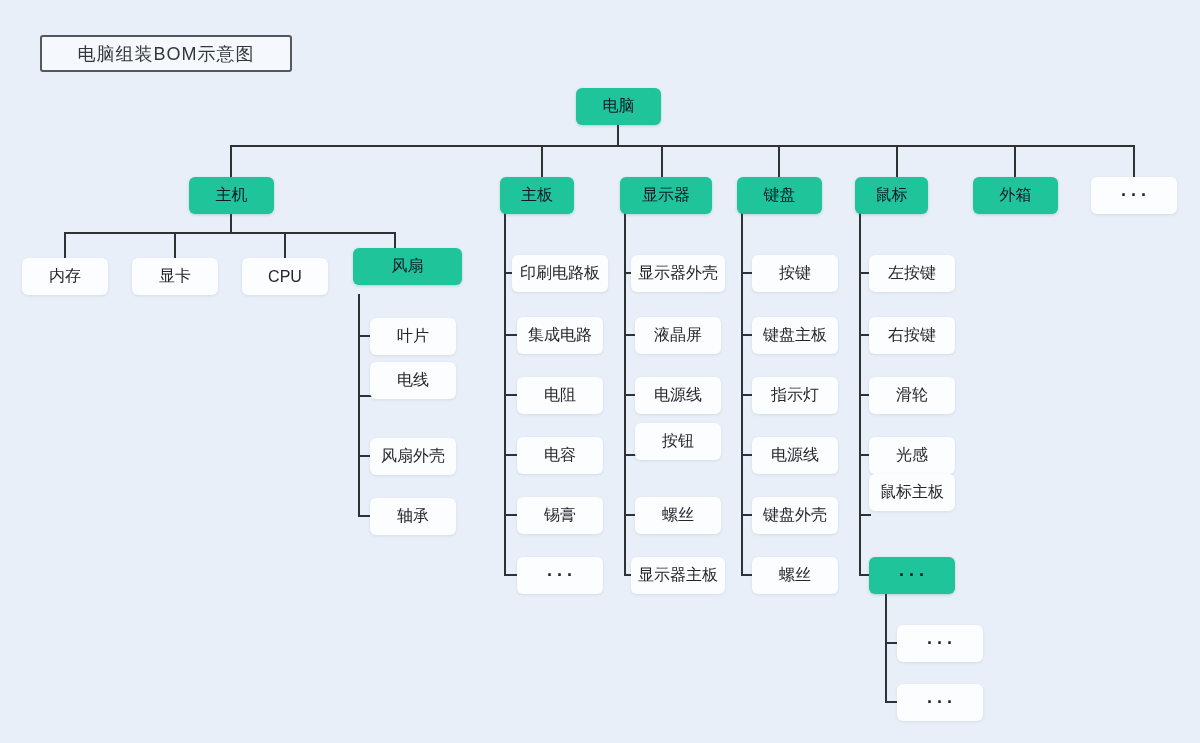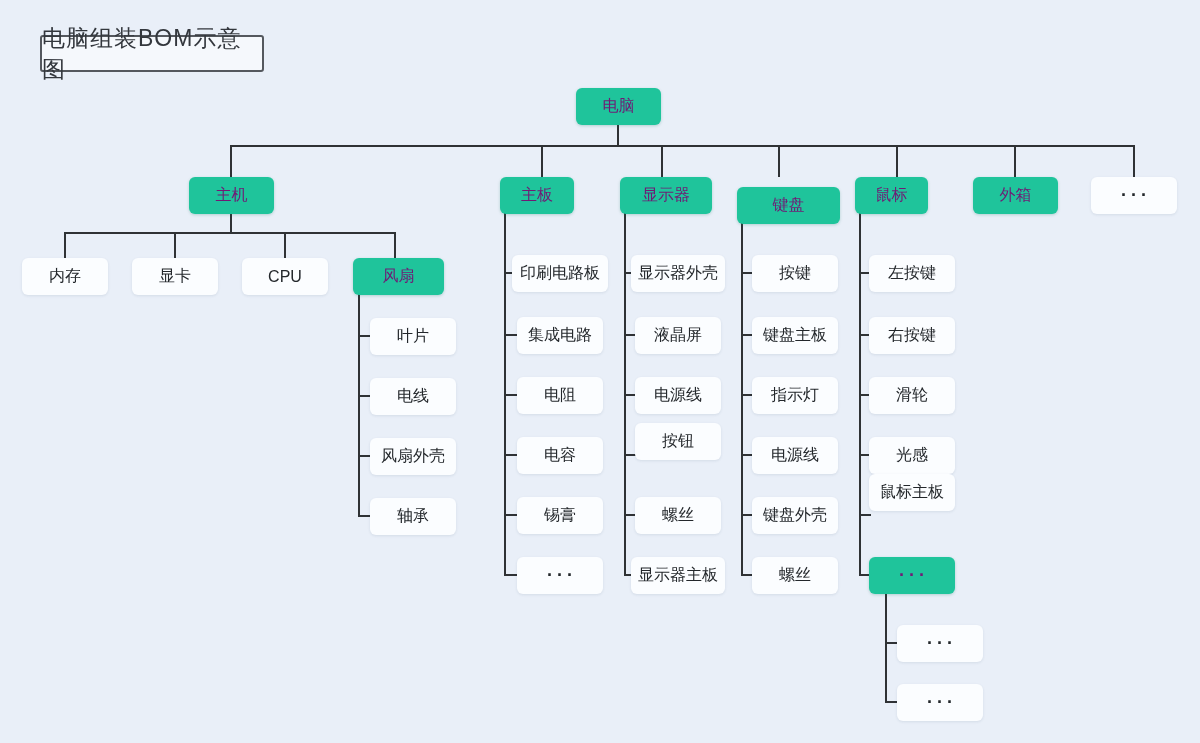--- a/index.html
+++ b/index.html
@@ -5,34 +5,34 @@
   * { margin:0; padding:0; box-sizing:border-box; }
   html,body { width:1200px; height:743px; }
   body {
     position:relative;
     background:#E9EFF8;
     font-family:"Liberation Sans","DejaVu Sans",sans-serif;
     overflow:hidden;
   }
   .canvas { position:absolute; inset:0; }
   .title-box {
-    position:absolute; left:40px; top:35px; width:224px; height:37px;
+    position:absolute; left:40px; top:35px; width:252px; height:37px;
     border:2px solid #54585E; border-radius:3px;
     background:rgba(255,255,255,0.55);
     display:flex; align-items:center; justify-content:center;
-    font-size:23px; color:#33373D; letter-spacing:1px;
+    font-size:18px; color:#33373D; letter-spacing:1px;
   }
   .node {
     position:absolute; height:37px; width:86px;
     background:#FBFDFF; border-radius:6px;
     box-shadow:0 1px 3px rgba(30,60,90,0.10);
     display:flex; align-items:center; justify-content:center;
     font-size:16px; color:#23272B; white-space:nowrap;
   }
-  .green { background:#1FC49B; color:#701a75; box-shadow:0 1px 3px rgba(20,120,95,0.25); }
+  .green { background:#1FC49B; color:#0f172a; box-shadow:0 1px 3px rgba(20,120,95,0.25); }
   .dots { font-weight:bold; letter-spacing:4px; font-size:18px; padding-left:4px; }
   .ln { position:absolute; background:#2F3235; display:block; }
 </style>
 </head>
 <body>
 
 <div class="canvas">
 
   <i class="ln" style="left:617px;top:124px;width:2px;height:22px"></i>
   <i class="ln" style="left:230px;top:145px;width:905px;height:2px"></i>
@@ -93,32 +93,32 @@
   <i class="ln" style="left:885px;top:642px;width:14px;height:2px"></i>
   <i class="ln" style="left:885px;top:701px;width:14px;height:2px"></i>
 
   <div class="title-box">电脑组装BOM示意图</div>
 
   <div class="node green" style="left:576px;top:88px;width:85px">电脑</div>
 
   <div class="node green" style="left:189px;top:177px;width:85px">主机</div>
   <div class="node green" style="left:500px;top:177px;width:74px">主板</div>
   <div class="node green" style="left:620px;top:177px;width:92px">显示器</div>
-  <div class="node green" style="left:737px;top:187px;width:103px">键盘</div>
+  <div class="node green" style="left:737px;top:177px;width:85px">键盘</div>
   <div class="node green" style="left:855px;top:177px;width:73px">鼠标</div>
   <div class="node green" style="left:973px;top:177px;width:85px">外箱</div>
   <div class="node dots" style="left:1091px;top:177px">···</div>
 
   <div class="node" style="left:22px;top:258px">内存</div>
   <div class="node" style="left:132px;top:258px">显卡</div>
   <div class="node" style="left:242px;top:258px">CPU</div>
-  <div class="node green" style="left:353px;top:258px;width:91px">风扇</div>
+  <div class="node green" style="left:353px;top:248px;width:109px">风扇</div>
 
   <div class="node" style="left:370px;top:318px">叶片</div>
-  <div class="node" style="left:370px;top:378px">电线</div>
+  <div class="node" style="left:370px;top:362px">电线</div>
   <div class="node" style="left:370px;top:438px">风扇外壳</div>
   <div class="node" style="left:370px;top:498px">轴承</div>
 
   <div class="node" style="left:512px;top:255px;width:96px">印刷电路板</div>
   <div class="node" style="left:517px;top:317px">集成电路</div>
   <div class="node" style="left:517px;top:377px">电阻</div>
   <div class="node" style="left:517px;top:437px">电容</div>
   <div class="node" style="left:517px;top:497px">锡膏</div>
   <div class="node dots" style="left:517px;top:557px">···</div>
 

